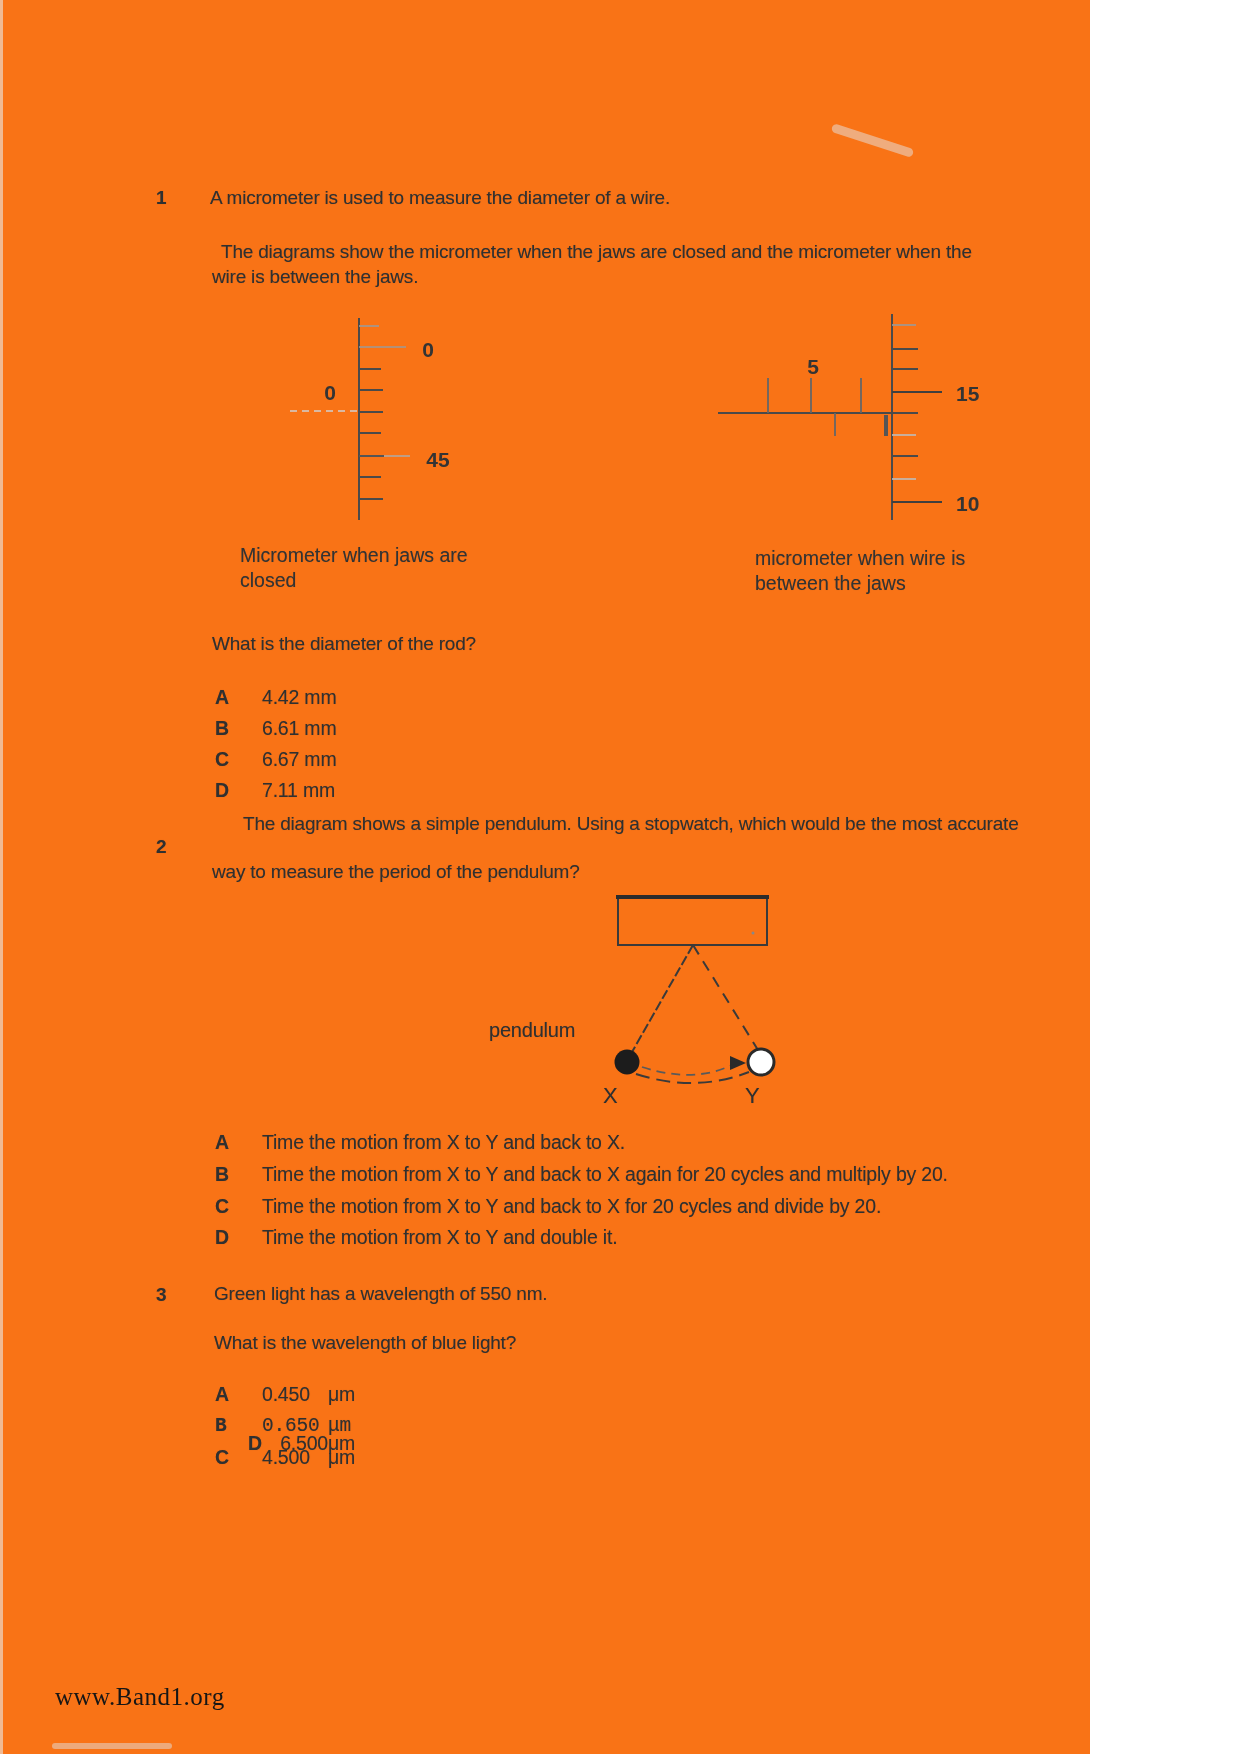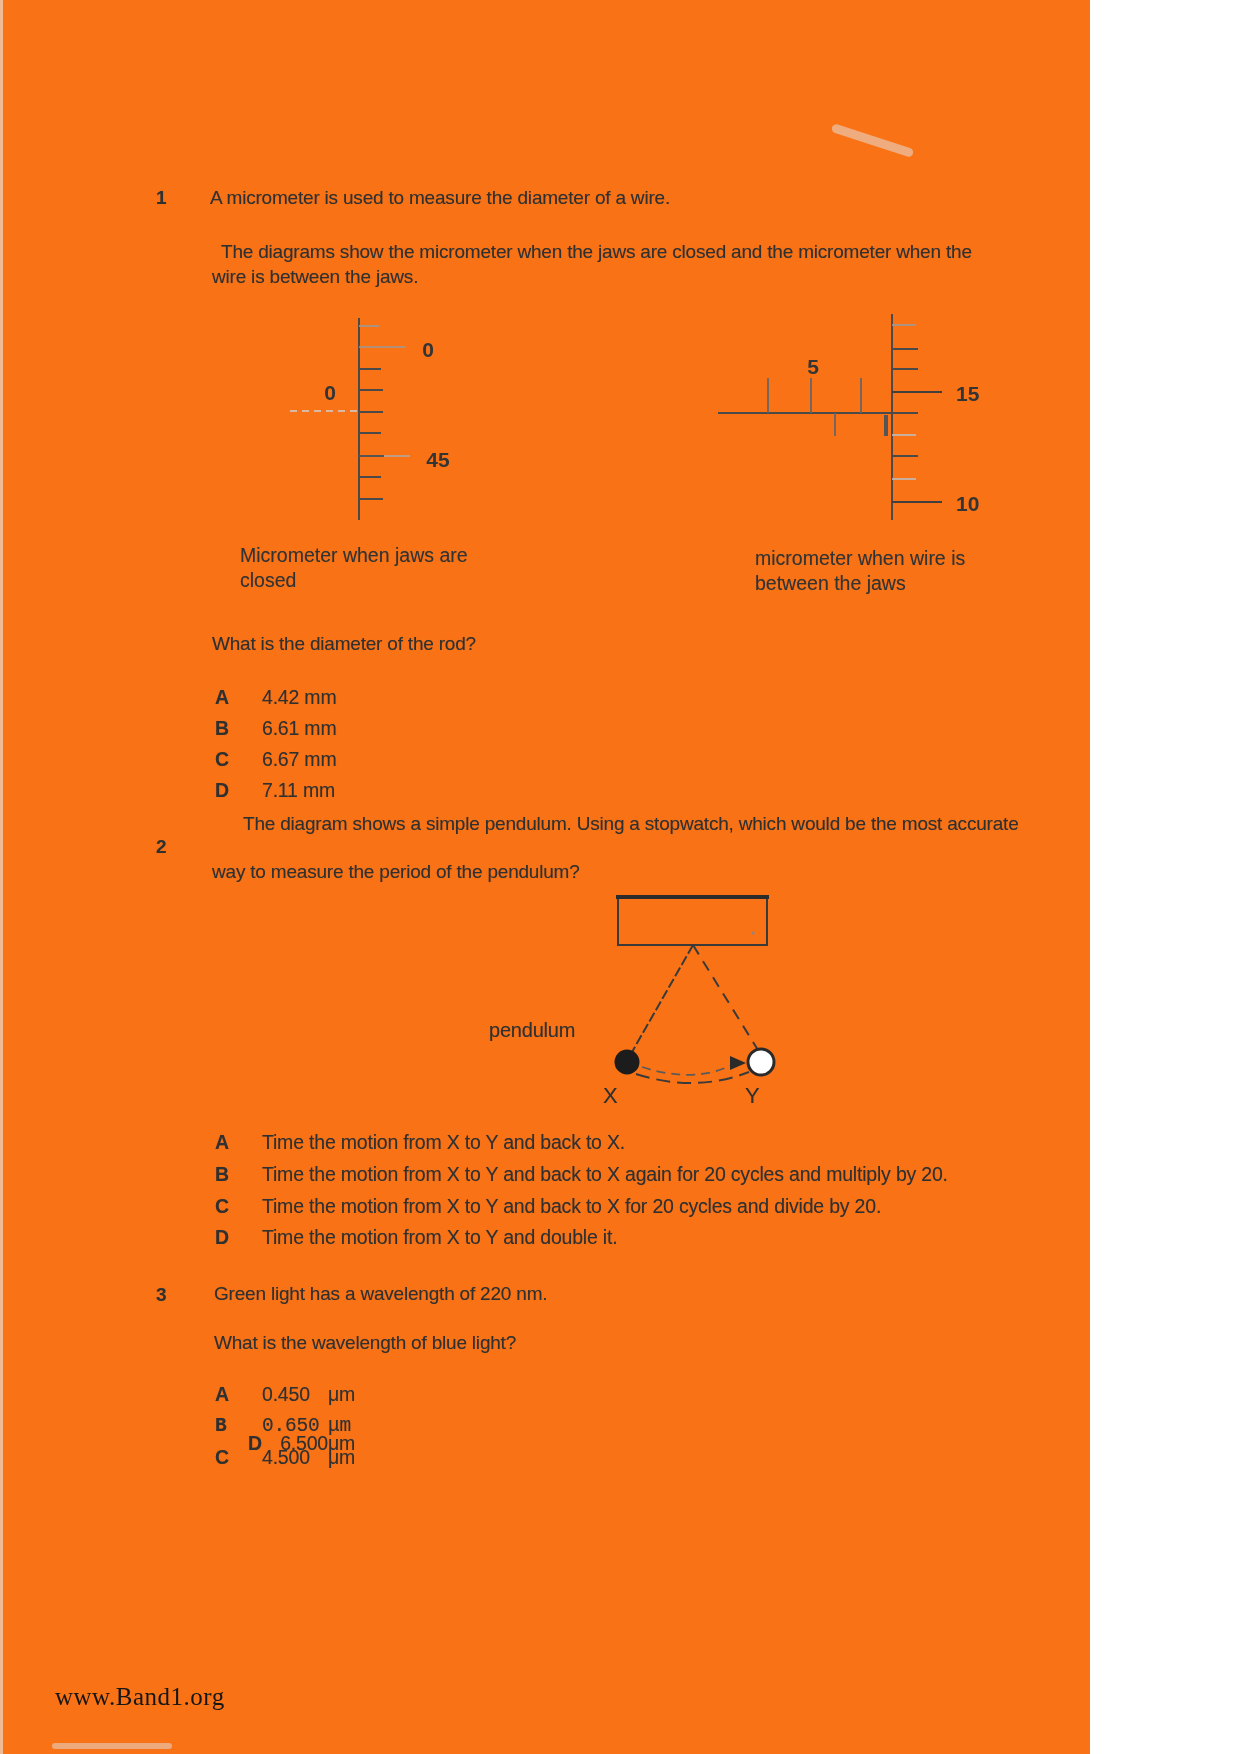--- a/index.html
+++ b/index.html
@@ -141,21 +141,21 @@
     <span class="letter">B</span><span>Time the motion from X to Y and back to X again for 20 cycles and multiply by 20.</span>
   </div>
   <div class="optrow" style="top:1195px;">
     <span class="letter">C</span><span>Time the motion from X to Y and back to X for 20 cycles and divide by 20.</span>
   </div>
   <div class="optrow" style="top:1226px;">
     <span class="letter">D</span><span>Time the motion from X to Y and double it.</span>
   </div>
 
   <div class="txt qnum" style="left:156px;top:1284px;">3</div>
-  <div class="txt" style="left:214px;top:1283px;">Green light has a wavelength of 220 nm.</div>
+  <div class="txt" style="left:214px;top:1283px;">Green light has a wavelength of 550 nm.</div>
   <div class="txt" style="left:214px;top:1332px;">What is the wavelength of blue light?</div>
 
   <div class="optrow" style="top:1383px;">
     <span class="letter">A</span><span class="q3val">0.450</span><span>μm</span>
   </div>
   <div class="optrow" style="top:1415px;font-family:Liberation Mono, monospace;">
     <span class="letter">B</span><span class="q3val">0.650</span><span>μm</span>
   </div>
   <div class="optrow" style="top:1446px;">
     <span class="letter">C</span><span class="q3val">4.500</span><span>μm</span>

